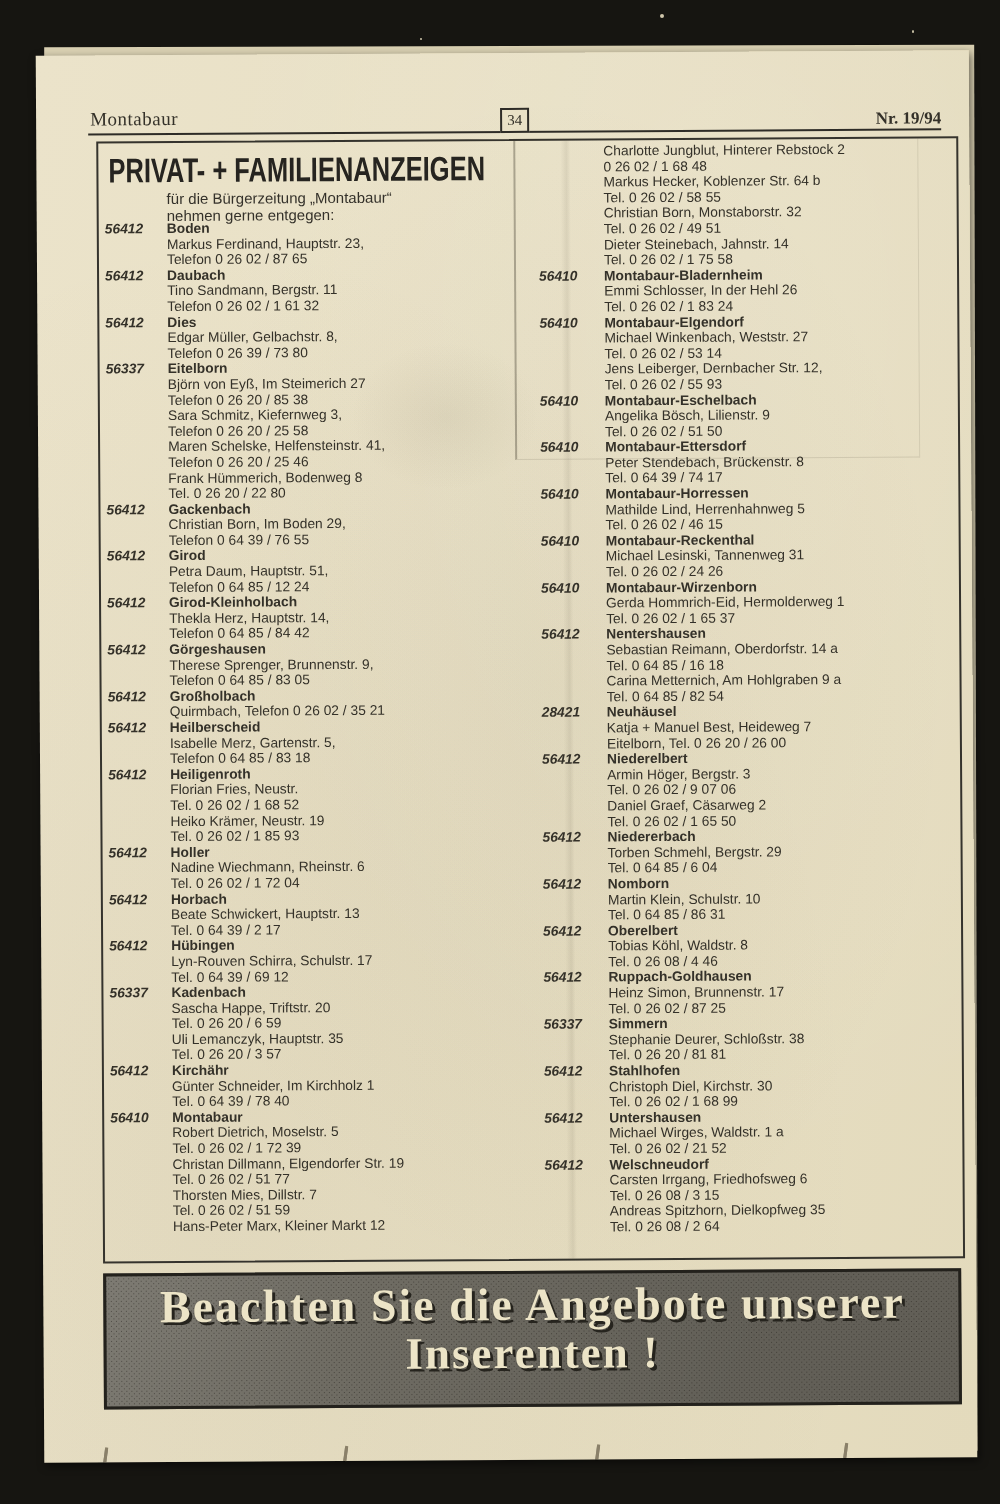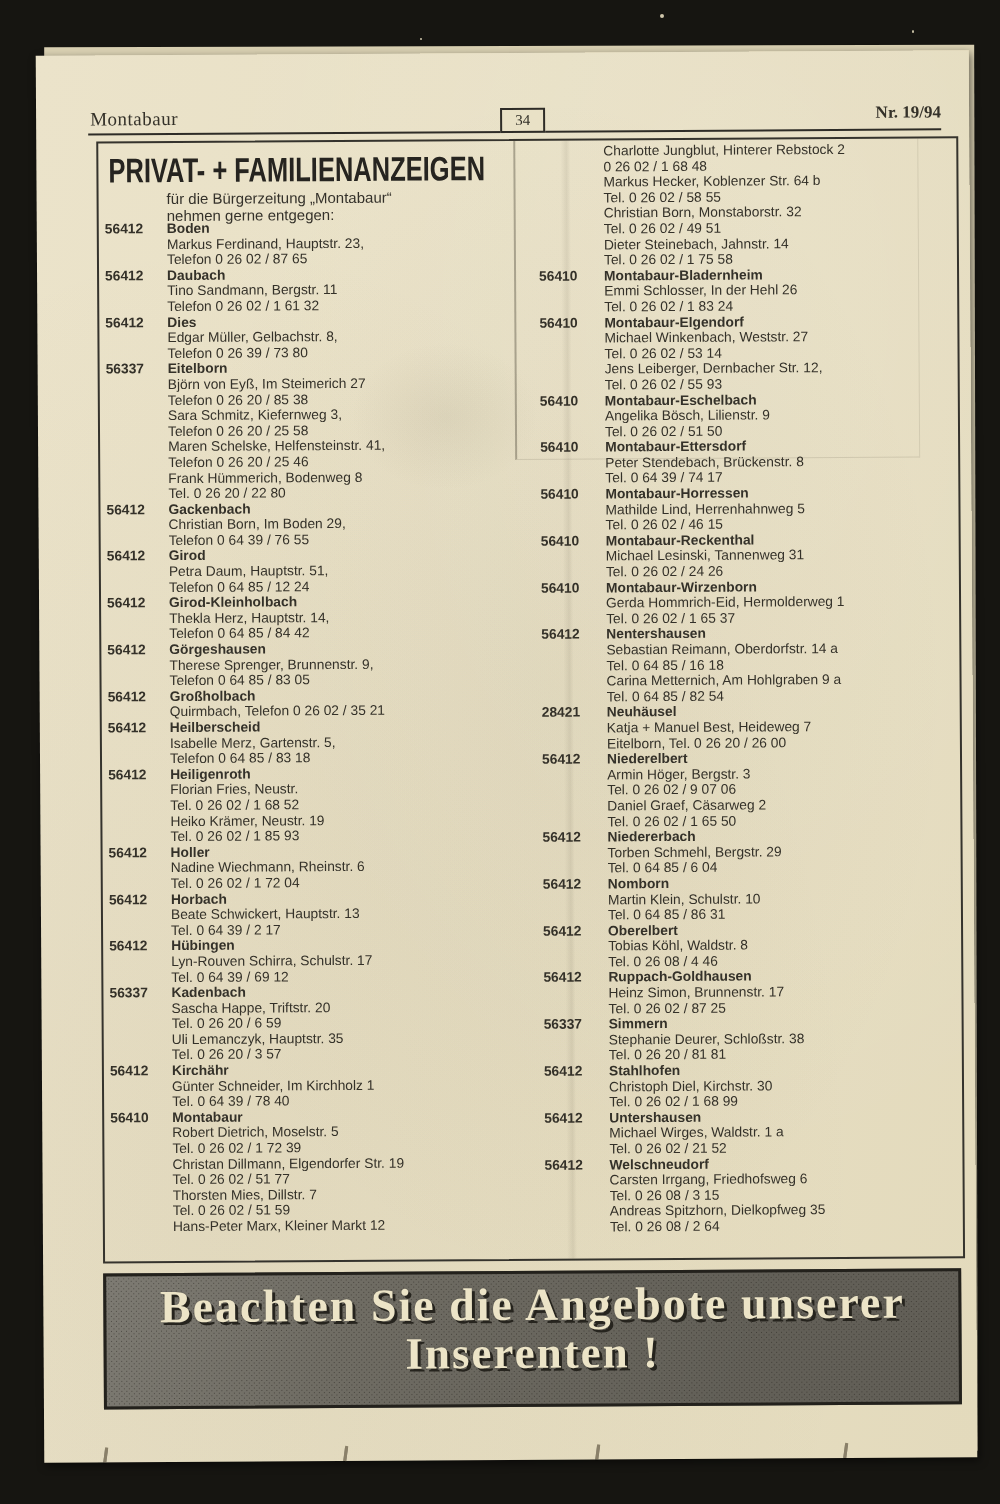--- a/index.html
+++ b/index.html
@@ -25,24 +25,24 @@
     box-shadow:2px 3px 8px rgba(0,0,0,0.55);
     color:#343129;
   }
 
   .page-header{
     position:absolute;top:50px;left:52px;right:28px;height:28px;
     border-bottom:2px solid #2e2c27;
     font-family:"Liberation Serif", serif;
   }
   .hdr-left{position:absolute;left:2px;bottom:3px;font-size:19px;letter-spacing:0.5px;}
-  .hdr-issue{position:absolute;right:0;bottom:6px;font-size:17px;font-weight:bold;}
+  .hdr-issue{position:absolute;right:0;bottom:0;font-size:17px;font-weight:bold;}
   .page-no{
     position:absolute;left:412px;bottom:-2px;height:21px;line-height:21px;
-    border:2px solid #2e2c27;padding:0 13px;font-size:15px;background:#e9e1c6;
+    border:2px solid #2e2c27;padding:0 5px;font-size:15px;background:#e9e1c6;
   }
 
   .content-box{
     position:absolute;left:60px;top:86px;width:858px;height:1118px;
     border:2px solid #35332d;
   }
   .crease{position:absolute;left:462px;top:0;bottom:0;width:10px;
     background:linear-gradient(90deg,transparent,rgba(85,78,60,0.10) 60%,transparent);}
   .ghost-frame{
     position:absolute;left:415px;top:0;width:402px;height:318px;
@@ -59,21 +59,21 @@
   .ad-title{
     font-size:34px;font-weight:bold;color:#262420;white-space:nowrap;
     transform:scaleX(0.75);transform-origin:left center;letter-spacing:0;
   }
   .ad-sub{font-size:15px;margin-left:58px;line-height:17px;color:#34312a;}
 
   .col{position:absolute;font-size:13.8px;line-height:15.6px;}
   .col-left{top:78px;left:4px;width:408px;}
   .col-right{top:3px;left:420px;width:434px;}
   .entry{display:flex;}
-  .zip{width:62px;font-weight:bold;padding-left:2px;flex:none;}
+  .zip{width:62px;font-weight:bold;padding-left:2px;flex:none;font-style:italic;}
   .col-right .zip{width:85px;padding-left:20px;box-sizing:border-box;}
   .entry-body{flex:1;}
   .town{font-weight:bold;}
   .cont-lines{margin-left:85px;}
 
   .banner{
     position:absolute;left:60px;top:1218px;width:852px;height:130px;
     border:3px solid #23211c;
     background-color:#6f6c63;
     background-image:

